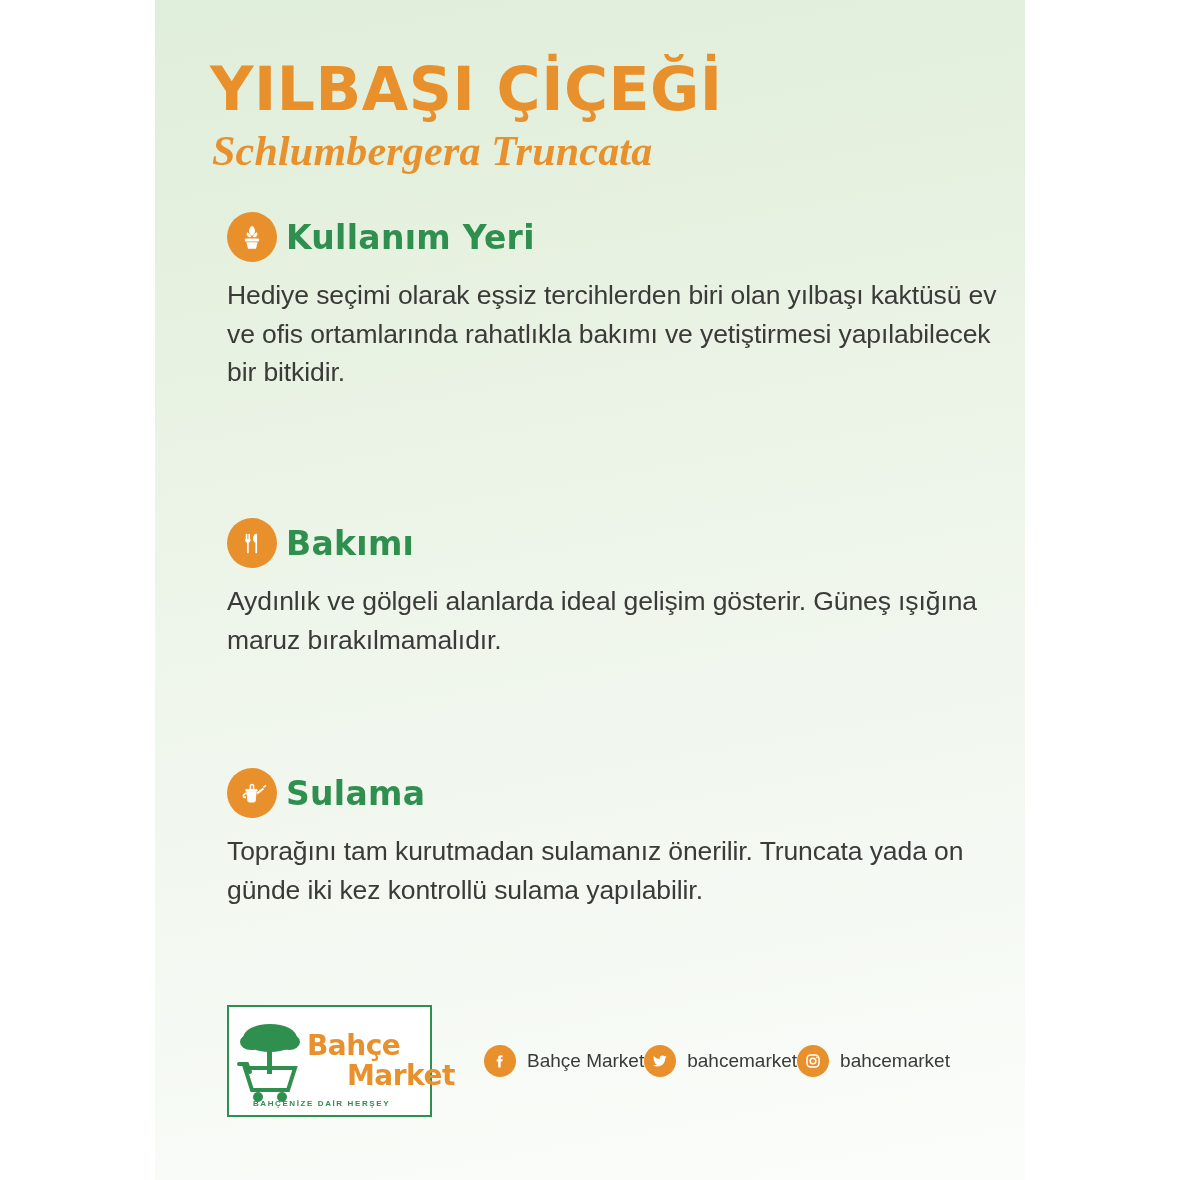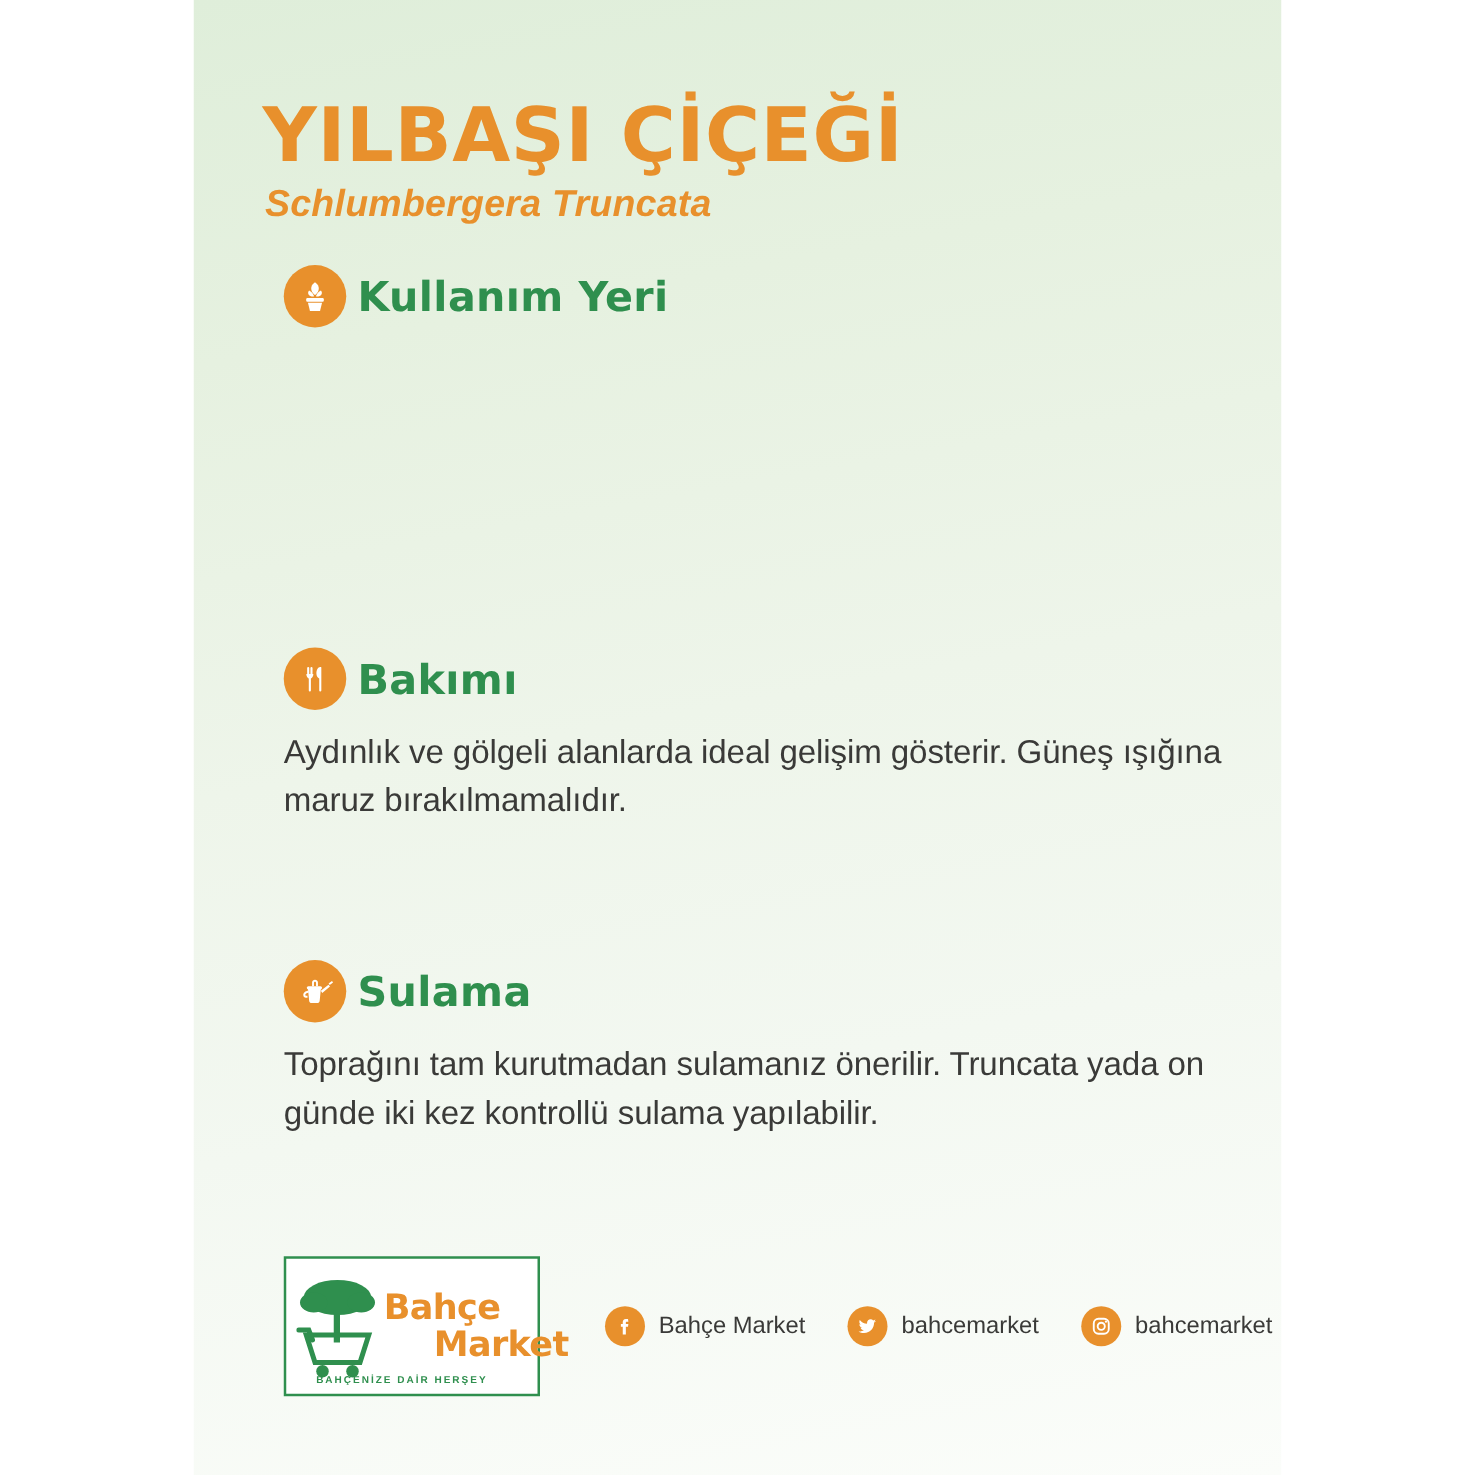--- a/index.html
+++ b/index.html
@@ -22,36 +22,36 @@
   .card {
     position: absolute;
     left: 155px;
     top: 0;
     width: 870px;
     height: 1180px;
     background: linear-gradient(170deg, #dfeeda 0%, #e6f1e0 22%, #eef5ea 48%, #f3f8f1 70%, #fbfdfa 100%);
     overflow: hidden;
   }
   .header {
-    padding: 78px 0 0 55px;
+    padding: 58px 0 0 55px;
   }
   .title {
     font-family: "DejaVu Sans", sans-serif;
     font-weight: bold;
     font-size: 60px;
     letter-spacing: 0.5px;
     color: #e8902c;
     line-height: 1.05;
     margin: 0;
   }
   .subtitle {
-    font-family: Liberation Sans, sans-serif;
+    font-family: Liberation Serif, serif;
     font-style: italic;
     font-weight: bold;
-    font-size: 30px;
+    font-size: 42px;
     color: #e8902c;
     margin: 6px 0 0 2px;
     letter-spacing: 0.2px;
   }
   .section {
     position: absolute;
     left: 72px;
     width: 790px;
   }
   .sec1 { top: 212px; }
@@ -148,21 +148,20 @@
     font-family: "Liberation Sans", sans-serif;
     font-size: 8px;
     letter-spacing: 1.6px;
     color: #2f8f4e;
     font-weight: bold;
   }
   .socials {
     display: flex;
     align-items: center;
     margin-left: 52px;
-    gap: 34px;
   }
   .social {
     display: flex;
     align-items: center;
     gap: 11px;
   }
   .social-icon {
     width: 32px;
     height: 32px;
     border-radius: 50%;
@@ -196,20 +195,21 @@
           <svg width="30" height="30" viewBox="0 0 32 32" aria-hidden="true">
             <path d="M16 4 C13 6 12 9 13.4 12 C14.2 13.6 15.2 14.4 16 15 C16.8 14.4 17.8 13.6 18.6 12 C20 9 19 6 16 4 Z" fill="#ffffff"></path>
             <path d="M11 11 C9.5 12.5 10 15 12.5 16 C13.6 16.4 14.6 16.3 15.2 16.1 C14.9 14.6 13.4 11.9 11 11 Z" fill="#ffffff"></path>
             <path d="M21 11 C22.5 12.5 22 15 19.5 16 C18.4 16.4 17.4 16.3 16.8 16.1 C17.1 14.6 18.6 11.9 21 11 Z" fill="#ffffff"></path>
             <rect x="8.5" y="17.5" width="15" height="3.2" rx="1" fill="#ffffff"></rect>
             <path d="M10 21.5 L22 21.5 L20.3 28.5 L11.7 28.5 Z" fill="#ffffff"></path>
           </svg>
         </div>
         <div class="sec-title">Kullanım  Yeri</div>
       </div>
+      <div class="sec-body">Hediye seçimi olarak eşsiz tercihlerden biri olan yılbaşı kaktüsü ev ve ofis ortamlarında rahatlıkla bakımı ve yetiştirmesi yapılabilecek bir bitkidir.</div>
     </div>
 
     <div class="section sec2">
       <div class="sec-head">
         <div class="badge">
           <svg width="30" height="30" viewBox="0 0 32 32" aria-hidden="true">
             <rect x="9.3" y="6" width="1.8" height="7" rx="0.9" fill="#ffffff"></rect>
             <rect x="12.1" y="6" width="1.8" height="7" rx="0.9" fill="#ffffff"></rect>
             <path d="M8.6 12 C8.6 14.2 9.8 15.4 10.7 15.8 L10.7 26 a0.9 0.9 0 0 0 1.8 0 L12.5 15.8 C13.4 15.4 14.6 14.2 14.6 12 Z" fill="#ffffff"></path>
             <path d="M20.5 6 C18.4 6 17.2 8.6 17.2 11.6 C17.2 13.8 18.3 15.2 19.6 15.7 L19.6 26 a0.9 0.9 0 0 0 1.8 0 L21.4 6.4 C21.4 6.1 21 6 20.5 6 Z" fill="#ffffff"></path>

